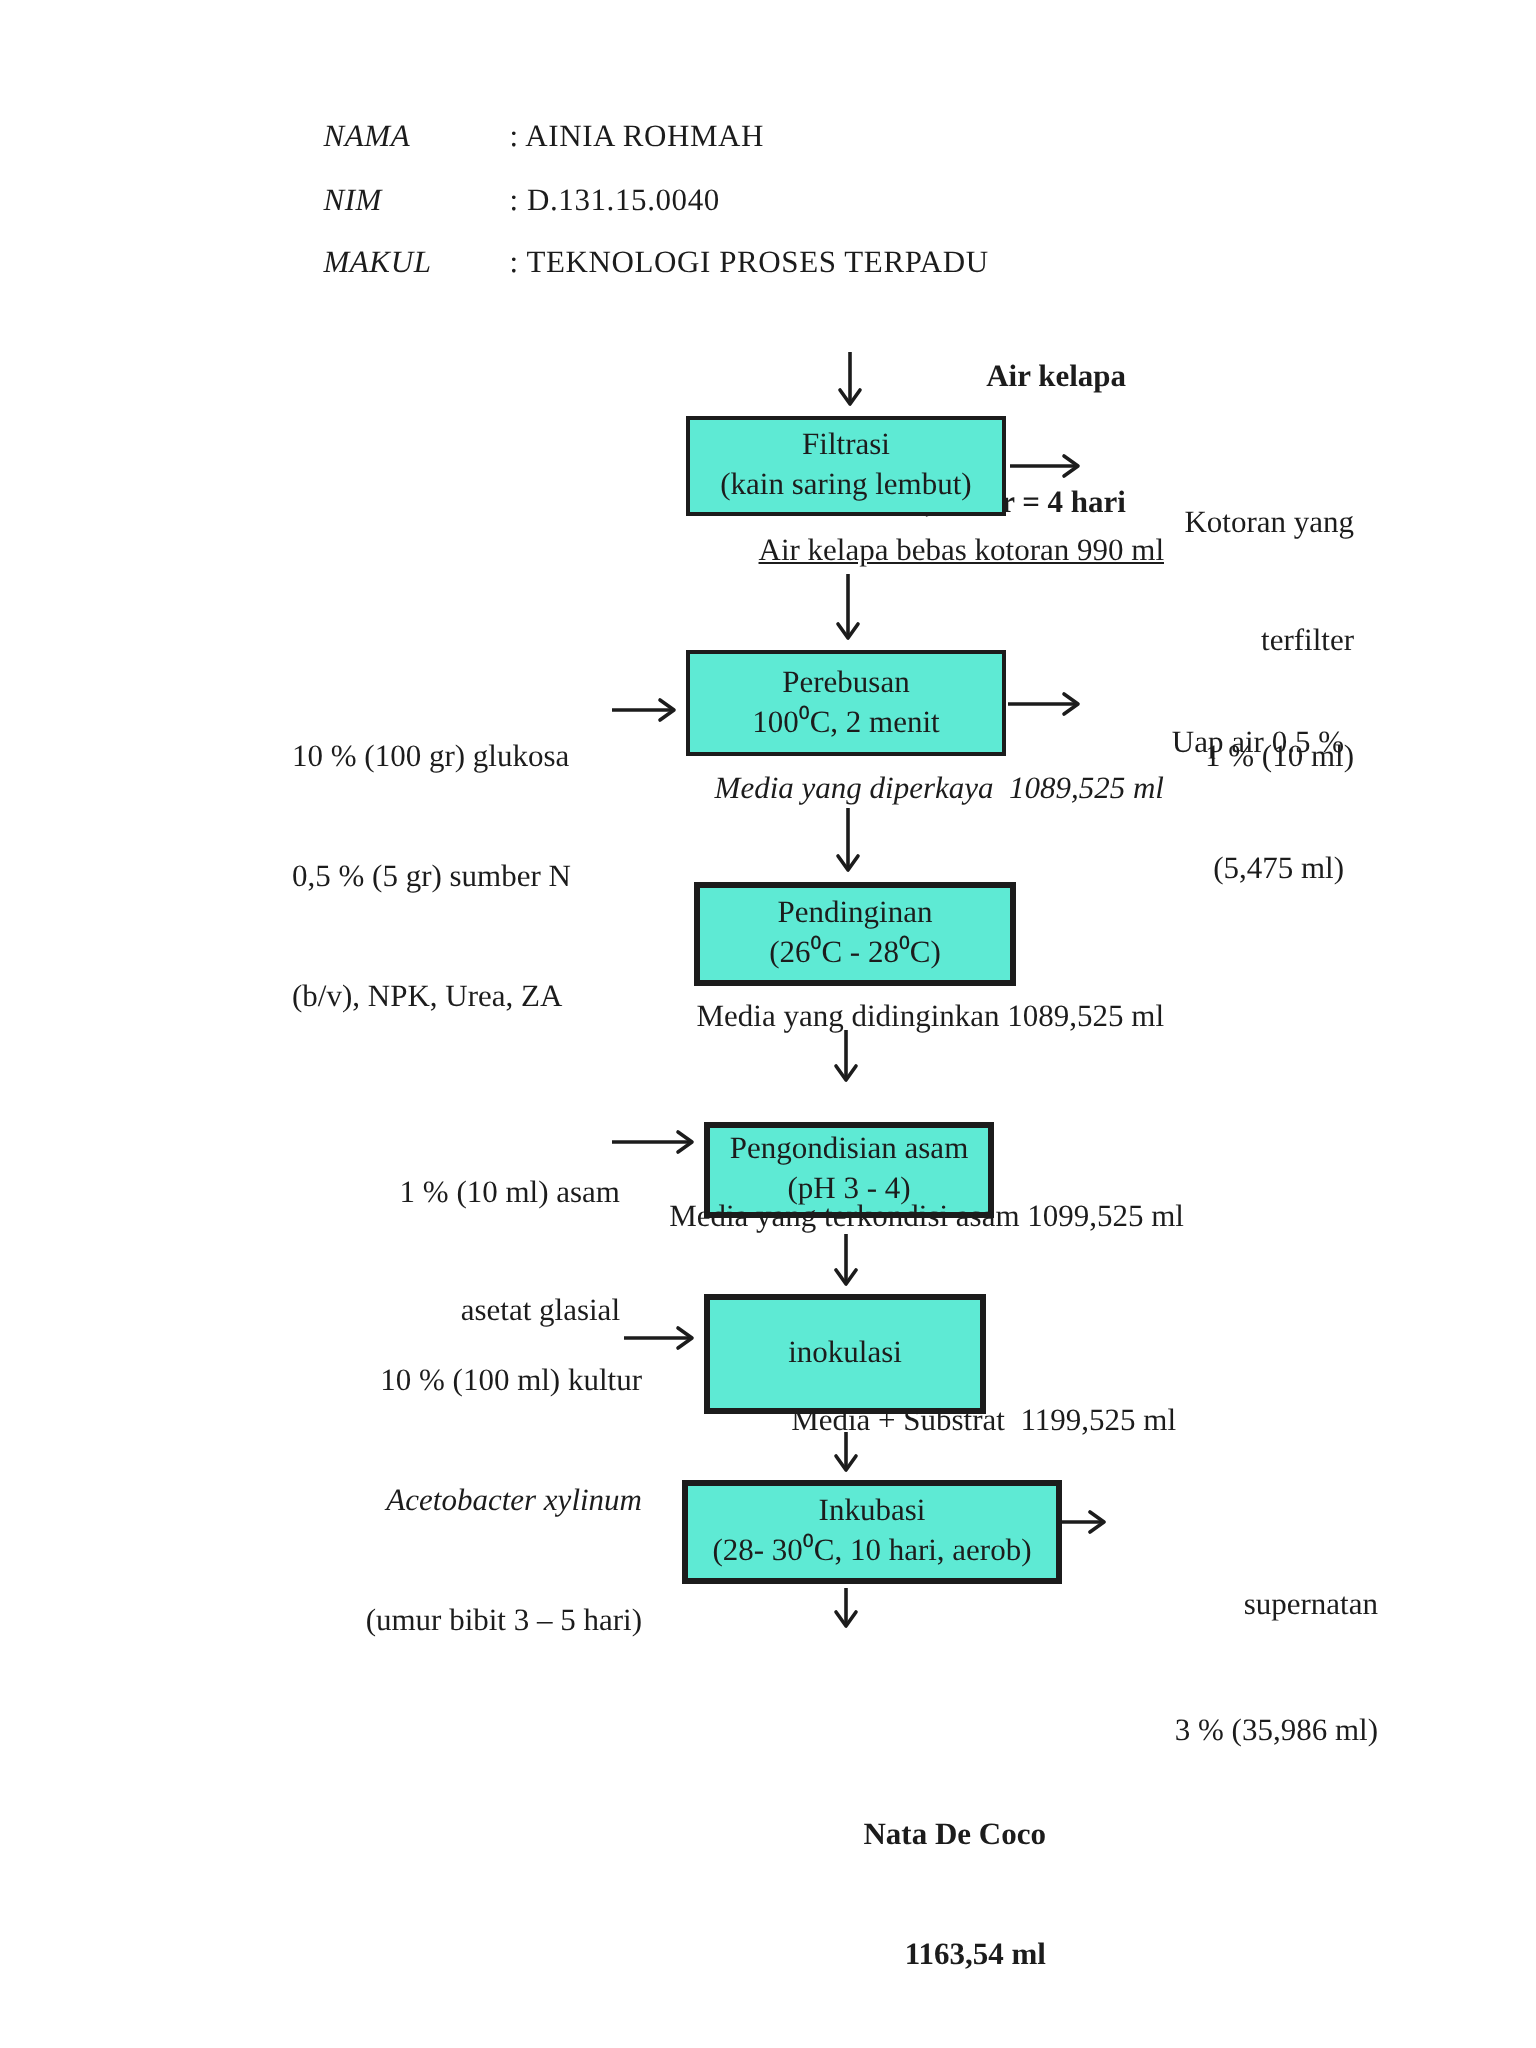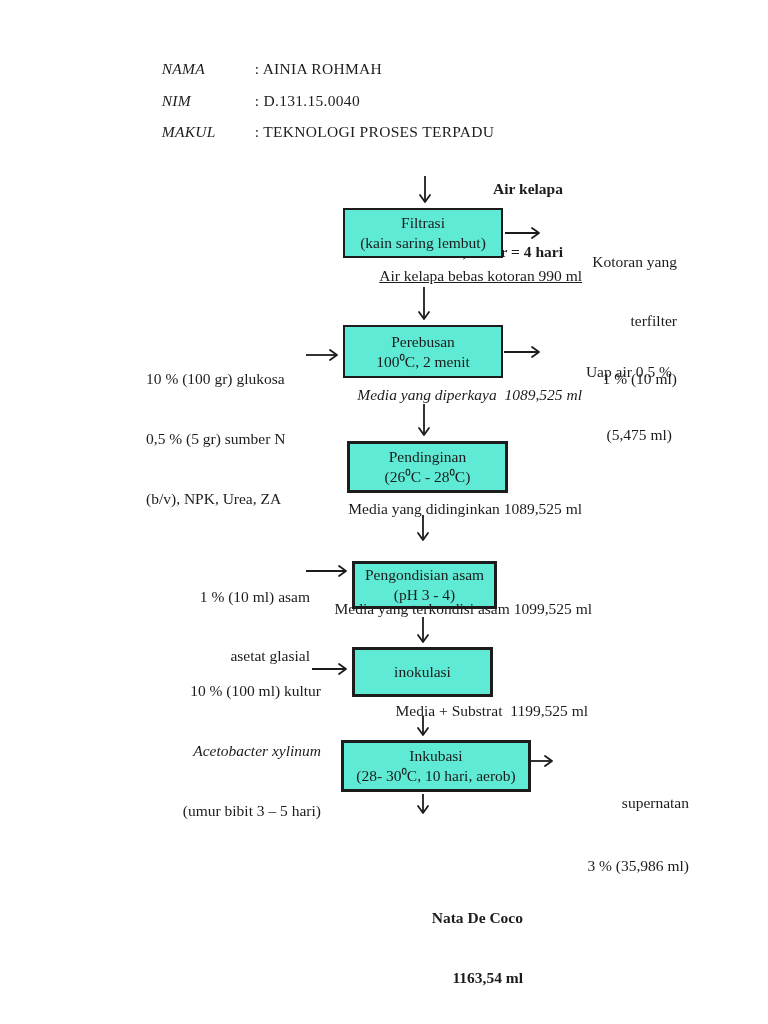--- a/index.html
+++ b/index.html
@@ -136,21 +136,21 @@
     <div>Pengondisian asam</div>
     <div>(pH 3 - 4)</div>
   </div>
   <div class="label center" style="left:262px; top:599px; width:330px;">Media yang terkondisi asam 1099,525 ml</div>
 
   <div class="label center lh20" style="left:136px; top:641px; width:185px;">
     <div>10 % (100 ml) kultur</div>
     <div class="italic">Acetobacter xylinum</div>
     <div>(umur bibit 3 – 5 hari)</div>
   </div>
-  <div class="box thick" style="left:352px; top:647px; width:141px; height:50px;">
+  <div class="box thick" style="left:352px; top:647px; width:141px; height:60px;">
     <div>inokulasi</div>
   </div>
   <div class="label center" style="left:288px; top:701px; width:300px;">Media + Substrat  1199,525 ml</div>
 
   <div class="box thick" style="left:325px; top:740px; width:190px; height:52px;margin-left:16px;">
     <div>Inkubasi</div>
     <div>(28- 30⁰C, 10 hari, aerob)</div>
   </div>
   <div class="label center lh21" style="left:544px; top:750px; width:145px;">
     <div>supernatan</div>

